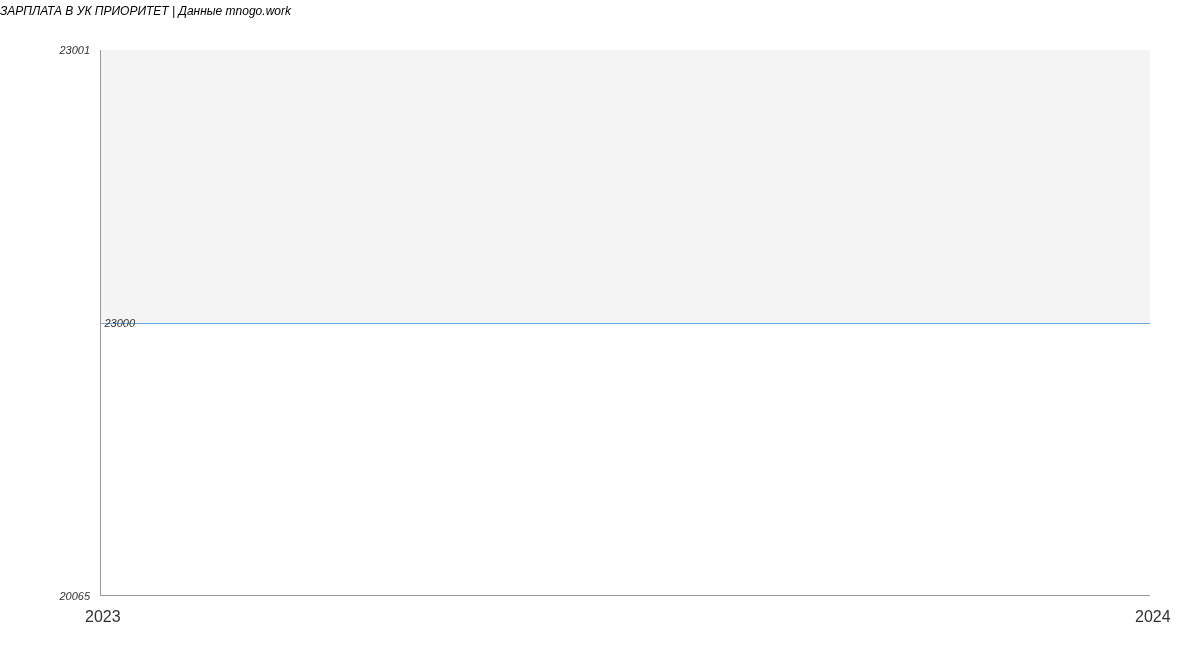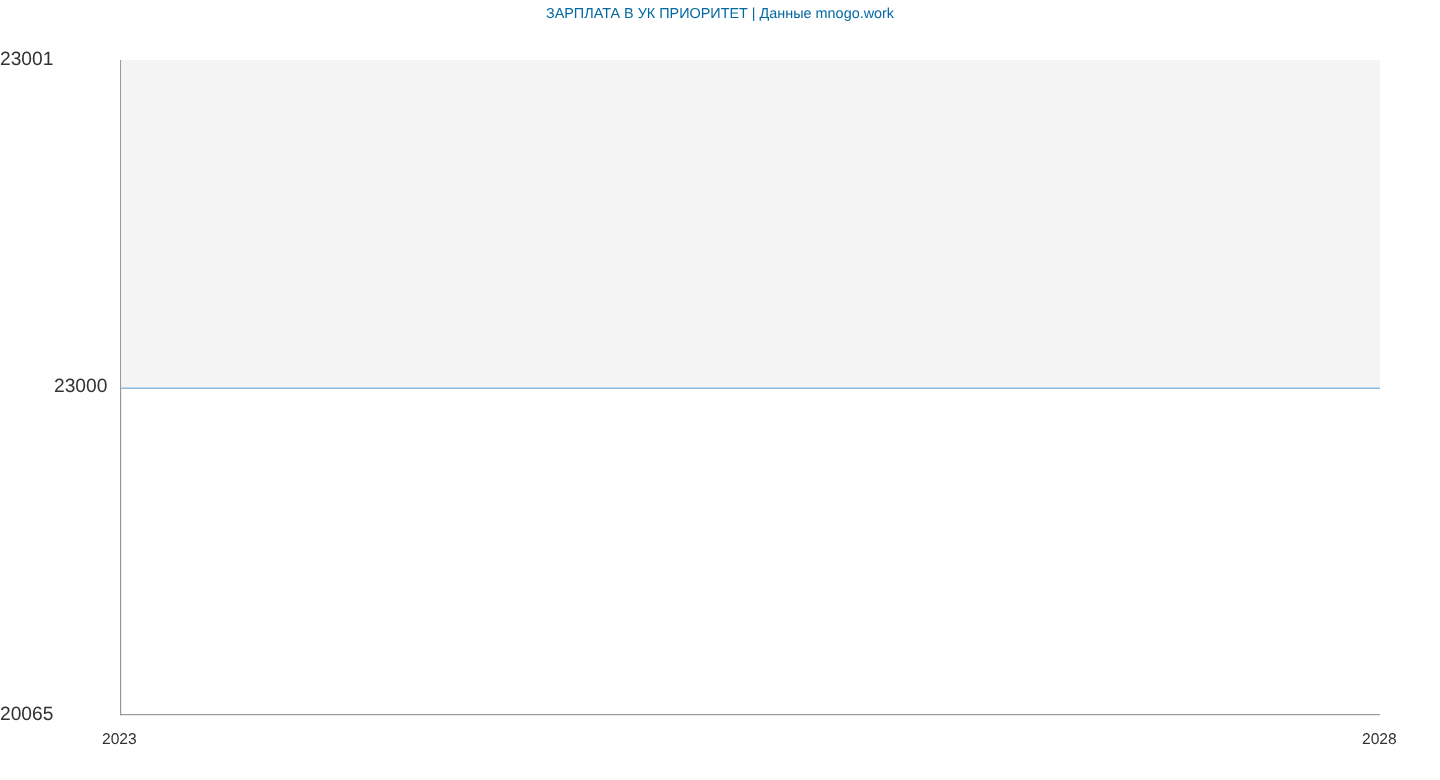--- a/index.html
+++ b/index.html
@@ -14,23 +14,24 @@
   .chart-wrap {
     position: relative;
     width: 1200px;
     height: 650px;
   }
   .title {
     position: absolute;
     top: 4px;
     left: 0;
     right: 0;
-    text-align: center;
+    text-align: left;
     font-size: 12px;
-    color: #0369a1;
+    color: #000000;
+    font-style: italic;
   }
   
   .plot {
     position: absolute;
     left: 100px;
     top: 50px;
     width: 1050px;   
     height: 546px;   
     border-left: 1px solid #999;
     border-bottom: 1px solid #999;
@@ -49,33 +50,35 @@
   .data-line {
     position: absolute;
     left: 0;
     top: 50%;
     width: 100%;
     height: 0;
     border-top: 1.5px solid #6fa8dc;
   }
   .ylab {
     position: absolute;
-    font-size: 16px;
+    font-size: 11px;
     color: #333;
+    text-align: right;
     width: 90px;
     left: 0;
     transform: translateY(-50%);
+    font-style: italic;
   }
   .ylab.top    { top: 50px; }
   .ylab.mid    { top: 323px; margin-left: 45px; }   
   .ylab.bottom { top: 596px; }
   
   .xlab {
     position: absolute;
-    font-size: 13px;
+    font-size: 16px;
     color: #333;
     top: 608px;
   }
   .xlab.left  { left: 85px; }
   .xlab.right { left: 1135px; }
 </style>
 </head>
 <body>
 
 <div class="chart-wrap">
@@ -85,15 +88,15 @@
   <div class="plot">
     <div class="area-fill"></div>
     <div class="data-line"></div>
   </div>
 
   <div class="ylab top">23001</div>
   <div class="ylab mid">23000</div>
   <div class="ylab bottom">20065</div>
 
   <div class="xlab left">2023</div>
-  <div class="xlab right">2028</div>
+  <div class="xlab right">2024</div>
 
 </div>
 
 </body></html>

